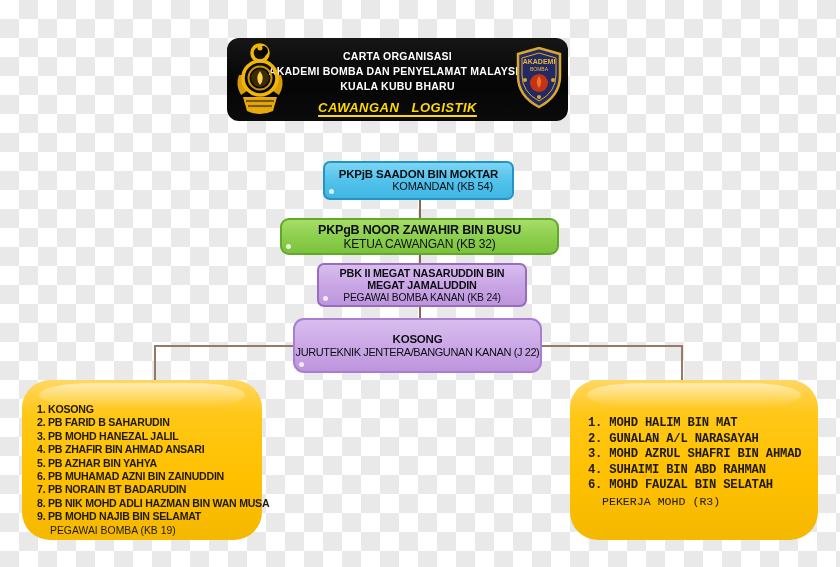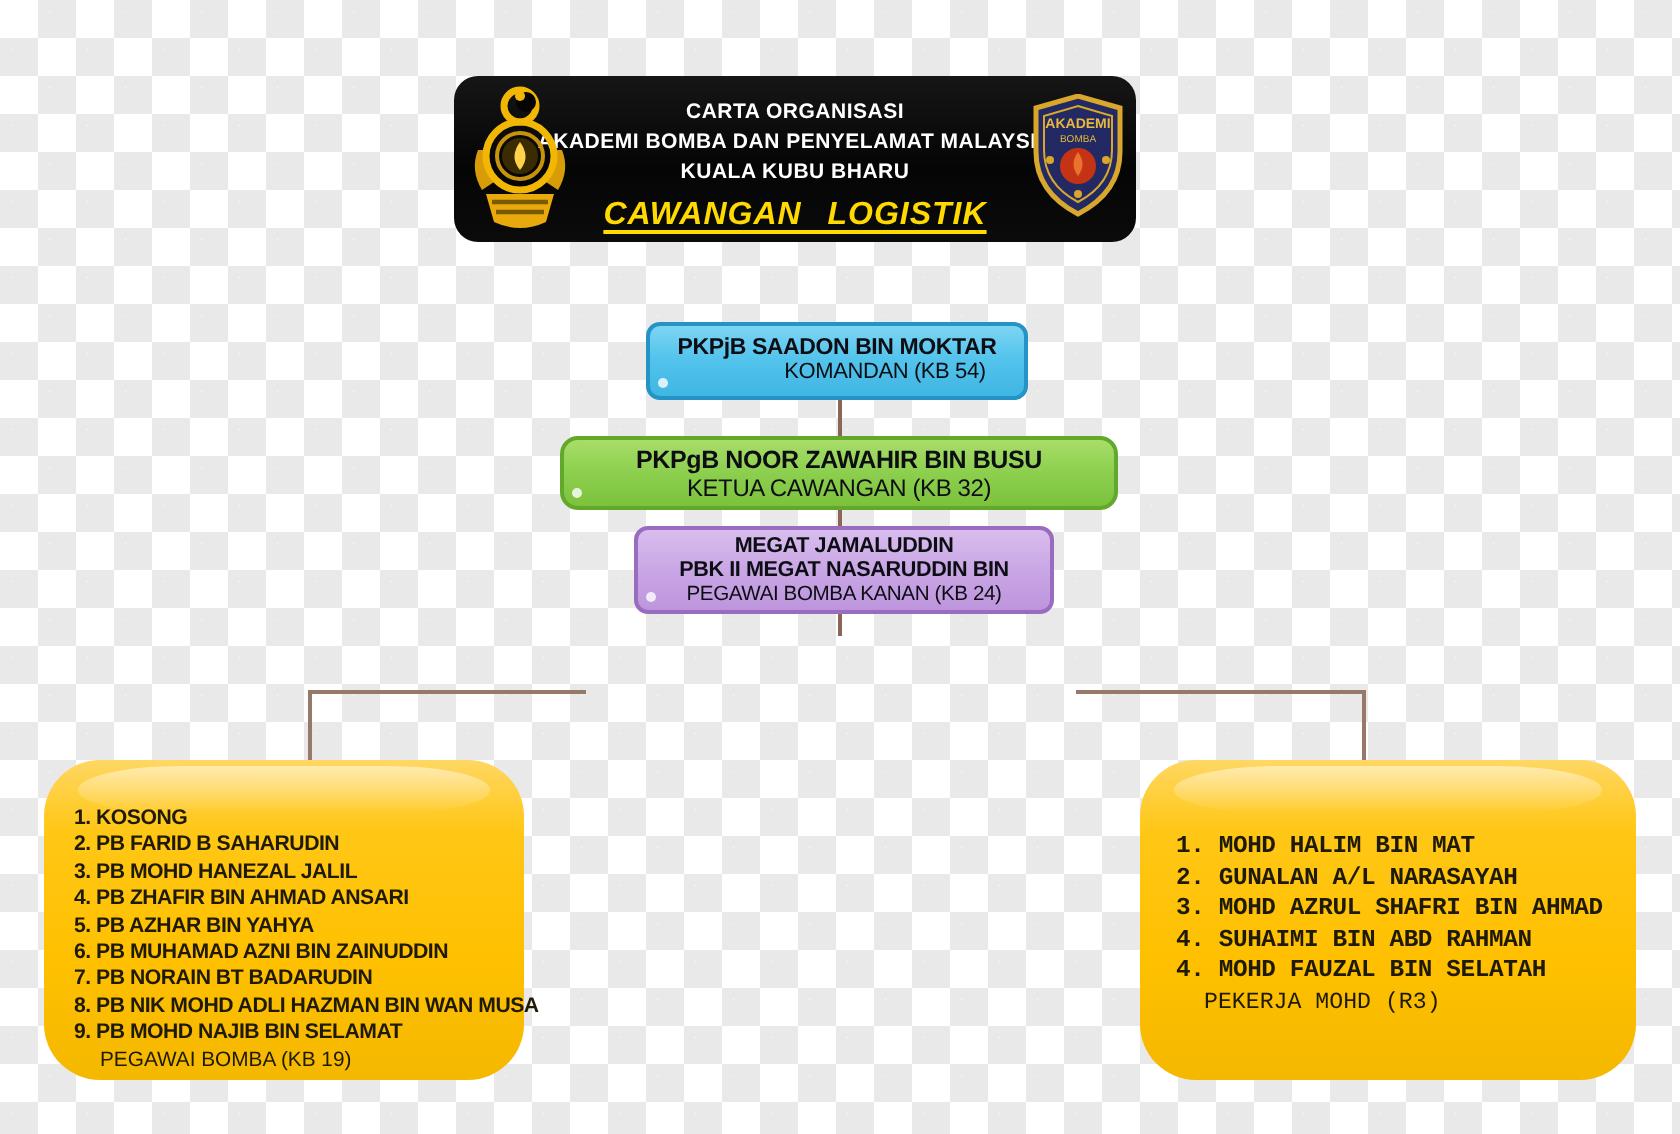--- a/index.html
+++ b/index.html
@@ -18,21 +18,21 @@
   .header{
     position:absolute; left:227px; top:38px; width:341px; height:83px;
     background:linear-gradient(180deg,#161616 0%,#050505 55%,#0b0b0b 100%);
     border-radius:12px; color:#ffffff; text-align:center;
   }
   .header .crest{position:absolute; left:4px; top:3px;}
   .header .shield{position:absolute; right:5px; top:9px;}
   .header .titles{padding-top:11px; line-height:15px;}
   .h-line{font-weight:bold; font-size:10.5px; letter-spacing:.25px;}
   .h-sub{
-    margin-top:6px; font-weight:bold; font-style:italic; font-size:16px;
+    margin-top:6px; font-weight:bold; font-style:italic; font-size:13px;
     color:#ffd900; letter-spacing:.5px; word-spacing:8px;
     text-decoration:underline; text-underline-offset:3px; text-decoration-thickness:2px;
   }
   
   .node{
     position:absolute; display:flex; flex-direction:column; justify-content:center;
     text-align:center; color:#0d0d14; border-radius:7px; letter-spacing:-.2px;
   }
   .node::after{ 
     content:""; position:absolute; left:4px; bottom:4px; width:5px; height:5px;
@@ -142,25 +142,29 @@
     <div class="t">PKPjB  SAADON BIN MOKTAR</div>
     <div class="r">KOMANDAN (KB 54)</div>
   </div>
 
   <div class="node node-green">
     <div class="t">PKPgB NOOR ZAWAHIR BIN BUSU</div>
     <div class="r">KETUA CAWANGAN (KB 32)</div>
   </div>
 
   <div class="node node-purple1">
+    <div class="t">PBK II MEGAT NASARUDDIN BIN</div>
     <div class="t">MEGAT JAMALUDDIN</div>
-    <div class="t">PBK II MEGAT NASARUDDIN BIN</div>
     <div class="r">PEGAWAI BOMBA KANAN (KB 24)</div>
   </div>
 
+  <div class="node node-purple2">
+    <div class="t">KOSONG</div>
+    <div class="r">JURUTEKNIK JENTERA/BANGUNAN KANAN (J 22)</div>
+  </div>
 
   <div class="gold gold-left">
     <div class="list">
       <div class="item">1. KOSONG</div>
       <div class="item">2. PB FARID B SAHARUDIN</div>
       <div class="item">3. PB MOHD HANEZAL JALIL</div>
       <div class="item">4. PB ZHAFIR BIN AHMAD ANSARI</div>
       <div class="item">5. PB AZHAR BIN YAHYA</div>
       <div class="item">6. PB MUHAMAD AZNI BIN ZAINUDDIN</div>
       <div class="item">7. PB NORAIN BT BADARUDIN</div>
@@ -169,18 +173,18 @@
       <div class="foot">PEGAWAI BOMBA (KB 19)</div>
     </div>
   </div>
 
   <div class="gold gold-right">
     <div class="list">
       <div class="item">1. MOHD HALIM BIN MAT</div>
       <div class="item">2. GUNALAN A/L NARASAYAH</div>
       <div class="item">3. MOHD AZRUL SHAFRI BIN AHMAD</div>
       <div class="item">4. SUHAIMI BIN ABD RAHMAN</div>
-      <div class="item">4. MOHD FAUZAL BIN SELATAH</div>
+      <div class="item">6. MOHD FAUZAL BIN SELATAH</div>
       <div class="foot">PEKERJA MOHD (R3)</div>
     </div>
   </div>
 
 </div>
 
 </body></html>

